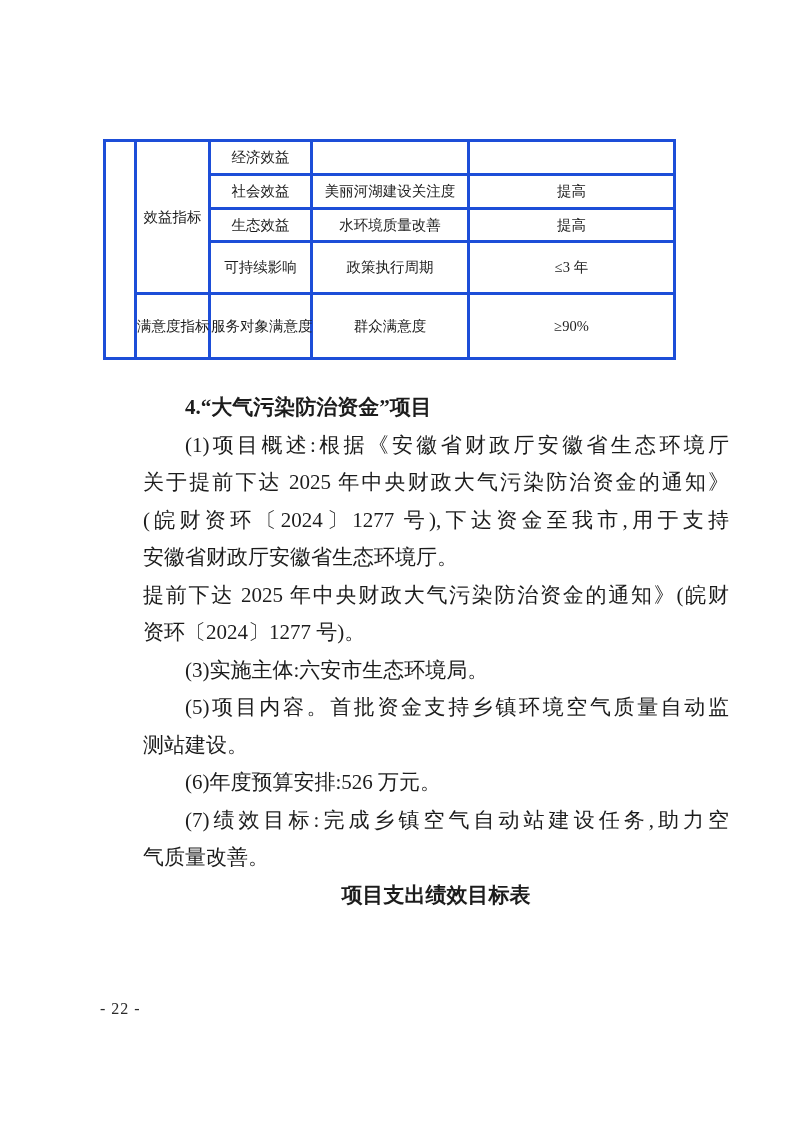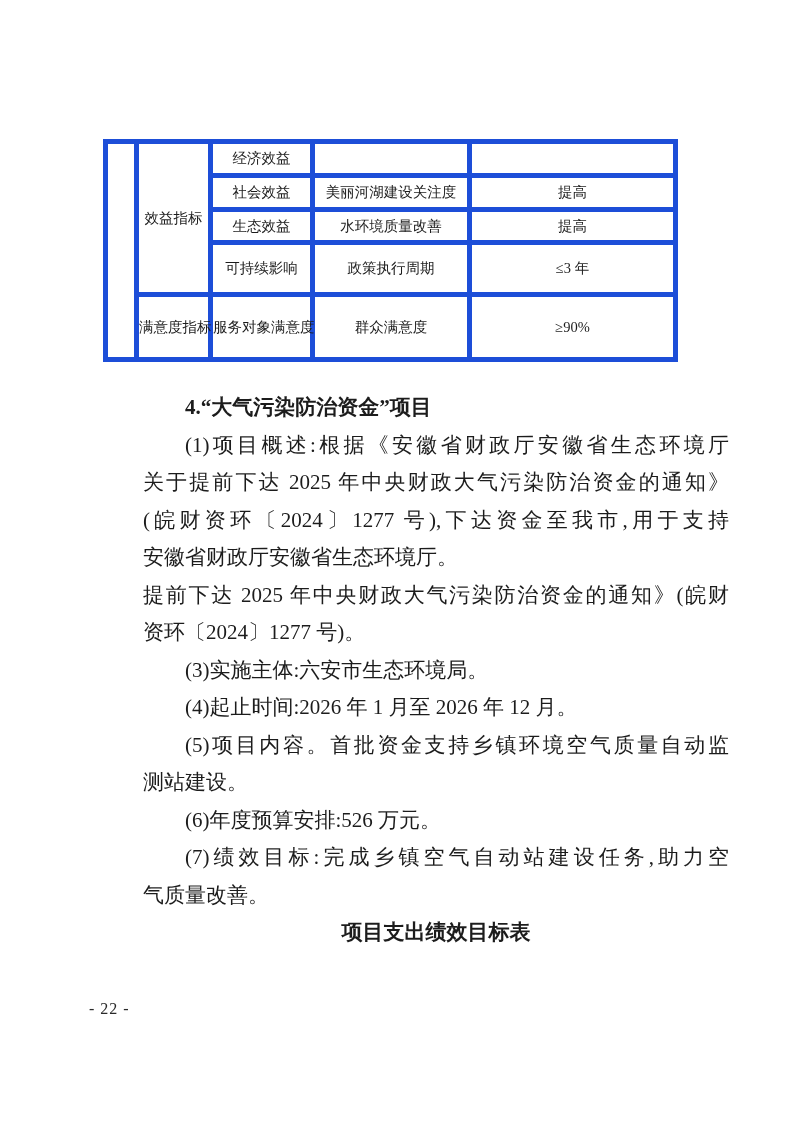--- a/index.html
+++ b/index.html
@@ -18,21 +18,21 @@
   
   table.metrics-table {
     position: absolute;
     left: 103px;
     top: 139px;
     width: 570px;
     border-collapse: collapse;
     table-layout: fixed;
   }
   table.metrics-table td {
-    border: 5px solid #1d4ed8;
+    border: 3px solid #1d4ed8;
     text-align: center;
     vertical-align: middle;
     font-size: 14.5px;
     line-height: 1.25;
     padding: 0;
     white-space: nowrap;
     color: #1c1c1c;
   }
   tr.h34 { height: 34px; }
   tr.h33 { height: 33px; }
@@ -62,21 +62,21 @@
   .line.bold { font-weight: bold; }
   .line.center {
     text-align: center;
     text-align-last: center;
     font-weight: bold;
   }
 
   
   .page-number {
     position: absolute;
-    left: 89px;
+    left: 100px;
     top: 1000px;
     font-size: 16px;
     letter-spacing: 1px;
     color: #2a2a2a;
   }
 </style>
 </head>
 <body>
 
 <div class="page">
@@ -126,21 +126,20 @@
 
     <div class="line full first">(1)项目概述:根据《安徽省财政厅安徽省生态环境厅</div>
     <div class="line full">关于提前下达 2025 年中央财政大气污染防治资金的通知》</div>
     <div class="line full">(皖财资环〔2024〕1277 号),下达资金至我市,用于支持</div>
     <div class="line">安徽省财政厅安徽省生态环境厅。</div>
 
     <div class="line full">提前下达 2025 年中央财政大气污染防治资金的通知》(皖财</div>
     <div class="line">资环〔2024〕1277 号)。</div>
 
     <div class="line first">(3)实施主体:六安市生态环境局。</div>
-    <div class="line first">(4)起止时间:2026 年 1 月至 2026 年 12 月。</div>
 
     <div class="line full first">(5)项目内容。首批资金支持乡镇环境空气质量自动监</div>
     <div class="line">测站建设。</div>
 
     <div class="line first">(6)年度预算安排:526 万元。</div>
 
     <div class="line full first">(7)绩效目标:完成乡镇空气自动站建设任务,助力空</div>
     <div class="line">气质量改善。</div>
 
     <div class="line center">项目支出绩效目标表</div>

